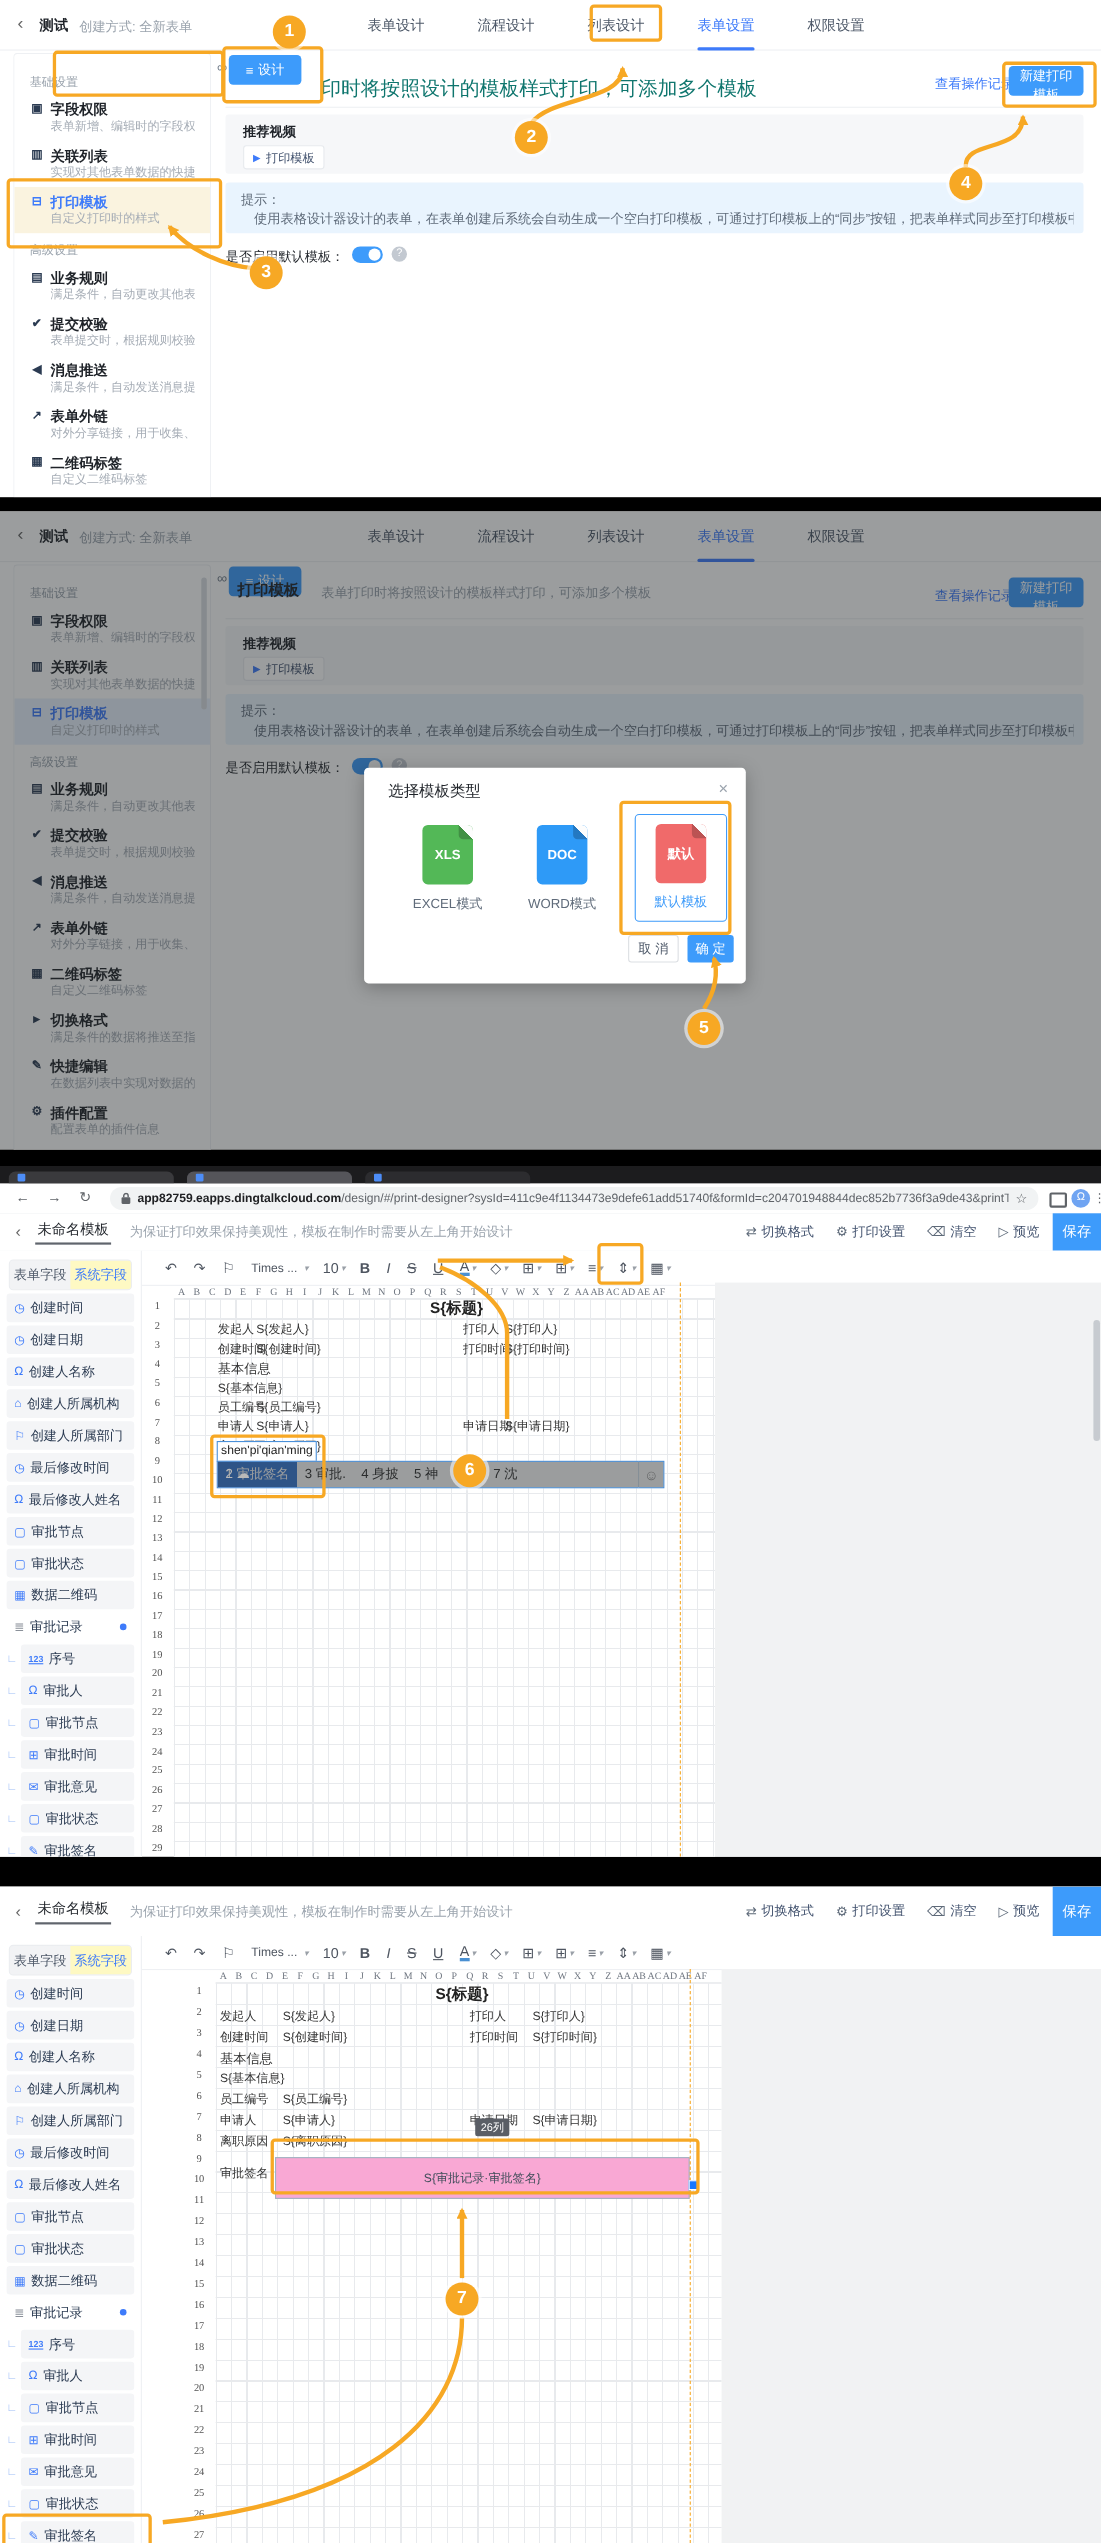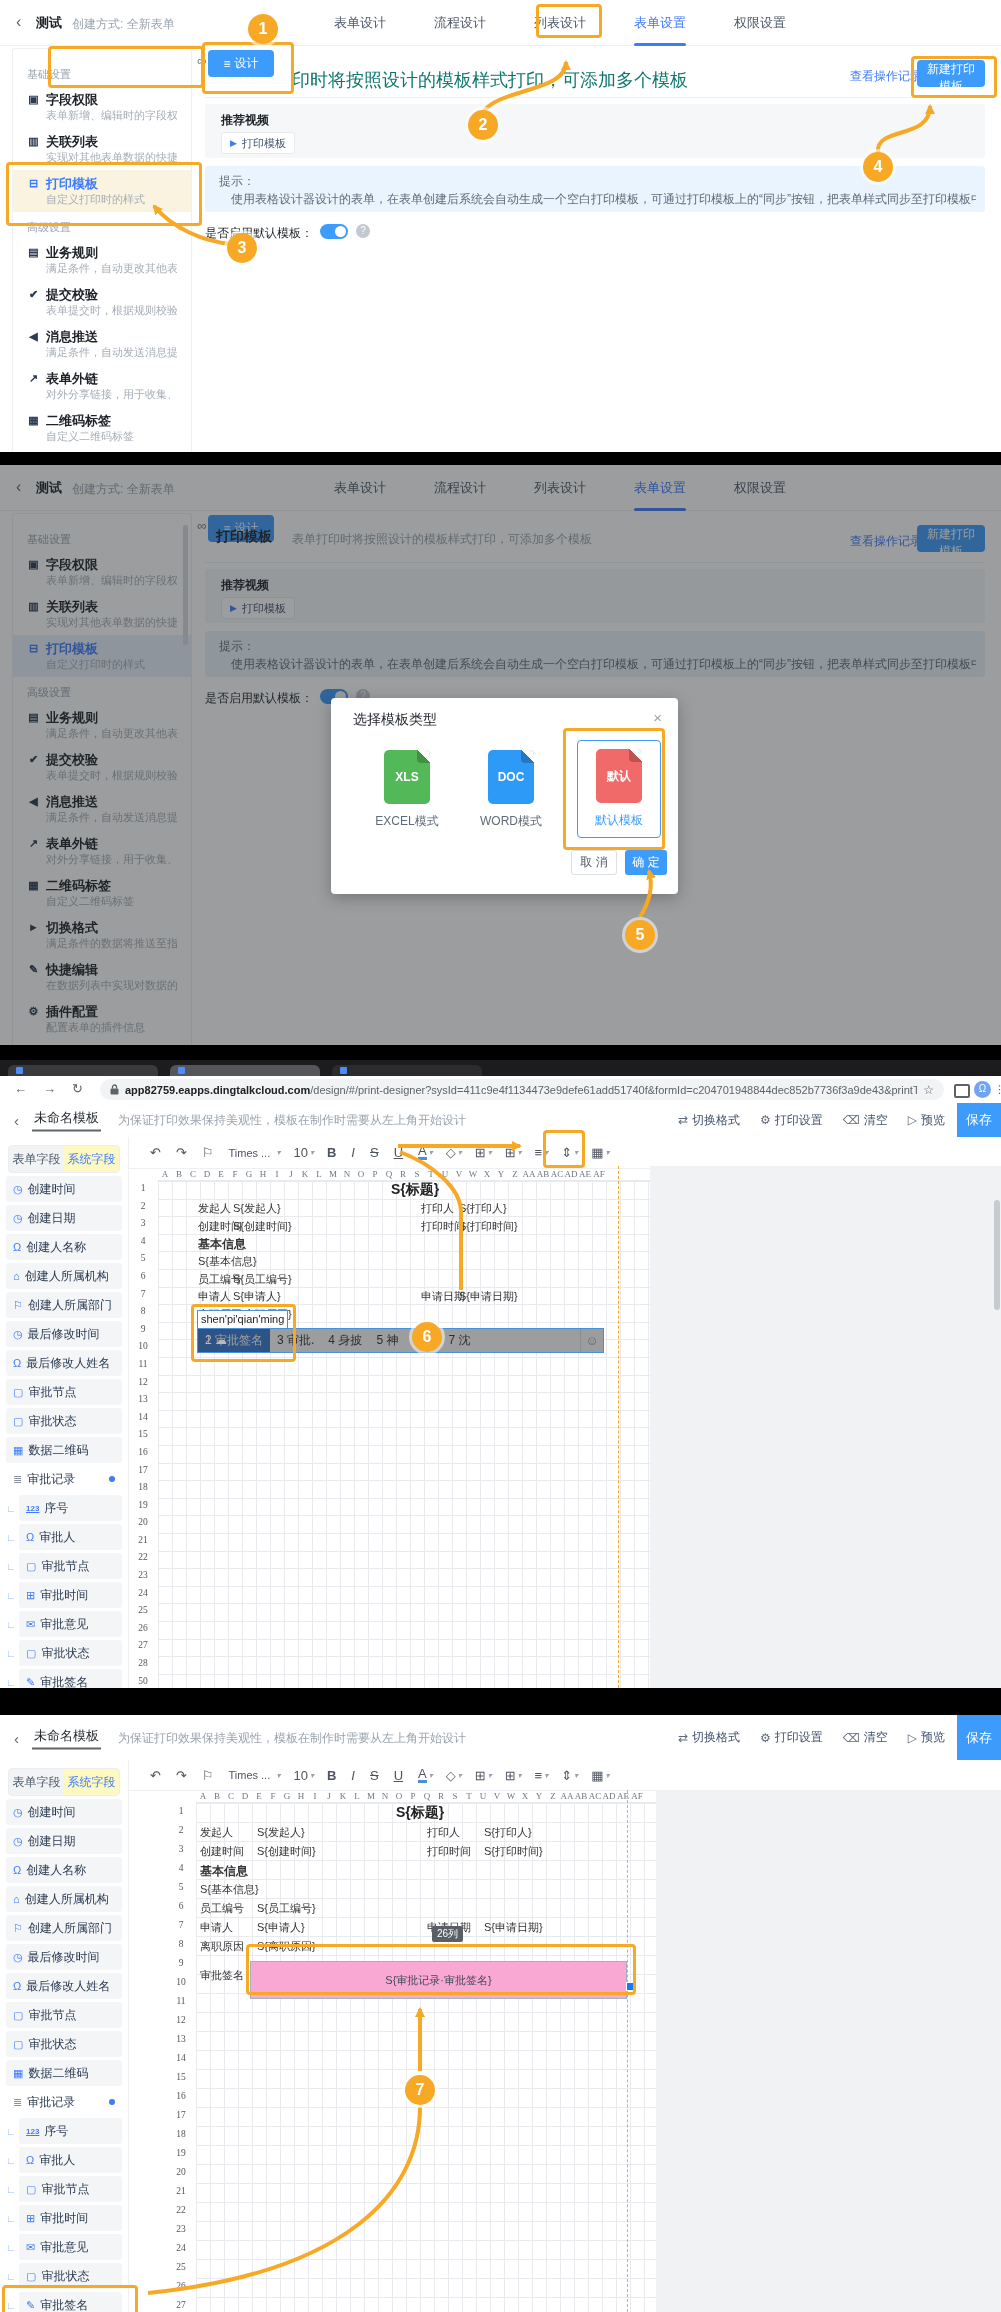--- a/index.html
+++ b/index.html
@@ -140,21 +140,21 @@
   .ggut{position:absolute;width:30px;z-index:2}
   #sec3 .ggut{left:128px;top:120px}
   #sec4 .ggut{left:166px;top:87px}
   .gn{font-size:9.5px;font-family:"Liberation Serif",serif;color:#555;text-align:center}
   #sec3 .gn{height:17.6px;line-height:17.6px}
   #sec4 .gn{height:19px;line-height:19px}
   .gbody{position:absolute;background-color:#fff;border-top:1px solid #e8eaed;z-index:1}
   #sec3 .gbody{left:158px;top:120px;width:492px;height:508px;background-image:repeating-linear-gradient(to right,#e8eaed 0 1px,transparent 1px 14px),repeating-linear-gradient(to bottom,#e8eaed 0 1px,transparent 1px 17.6px)}
   #sec4 .gbody{left:196px;top:87px;width:460px;height:510px;background-image:repeating-linear-gradient(to right,#e8eaed 0 1px,transparent 1px 14px),repeating-linear-gradient(to bottom,#e8eaed 0 1px,transparent 1px 19px)}
   .gl{position:absolute;font-size:11px;color:#333;white-space:nowrap;z-index:3}
-  .gl.b{font-weight:bold;font-size:12px}
+  .gl.b{font-weight:normal;font-size:12px}
   .gtitle{position:absolute;text-align:center;font-size:14px;font-weight:bold;color:#222;z-index:3}
   #sec3 .gtitle{left:170px;top:121px;width:490px}
   #sec4 .gtitle{left:200px;top:89px;width:440px}
   .dashline{position:absolute;border-left:1px dashed #F7A824;z-index:4}
   #sec3 .dashline{left:618px;top:106px;height:522px}
   #sec4 .dashline{left:627px;top:75px;height:522px}
   .grayfill{position:absolute;background:#f1f2f3;z-index:5}
   #sec3 .grayfill{left:650px;top:106px;width:351px;bottom:0}
   #sec4 .grayfill{left:656px;top:75px;right:0;bottom:0}
   .vsb{position:absolute;right:1px;top:140px;width:6px;height:110px;background:#c7cbd0;border-radius:3px;z-index:6}
@@ -846,21 +846,21 @@
       <div class="gn">19</div>
       <div class="gn">20</div>
       <div class="gn">21</div>
       <div class="gn">22</div>
       <div class="gn">23</div>
       <div class="gn">24</div>
       <div class="gn">25</div>
       <div class="gn">26</div>
       <div class="gn">27</div>
       <div class="gn">28</div>
-      <div class="gn">50</div>
+      <div class="gn">29</div>
     </div>
   <div class="gbody"></div>
   <div class="gtitle">S{标题}</div>
   <span class="gl" style="left:198px;top:141px">发起人</span>
   <span class="gl" style="left:233px;top:141px">S{发起人}</span>
   <span class="gl" style="left:421px;top:141px">打印人</span>
   <span class="gl" style="left:459px;top:141px">S{打印人}</span>
   <span class="gl" style="left:198px;top:159px">创建时间</span>
   <span class="gl" style="left:233px;top:159px">S{创建时间}</span>
   <span class="gl" style="left:421px;top:159px">打印时间</span>

